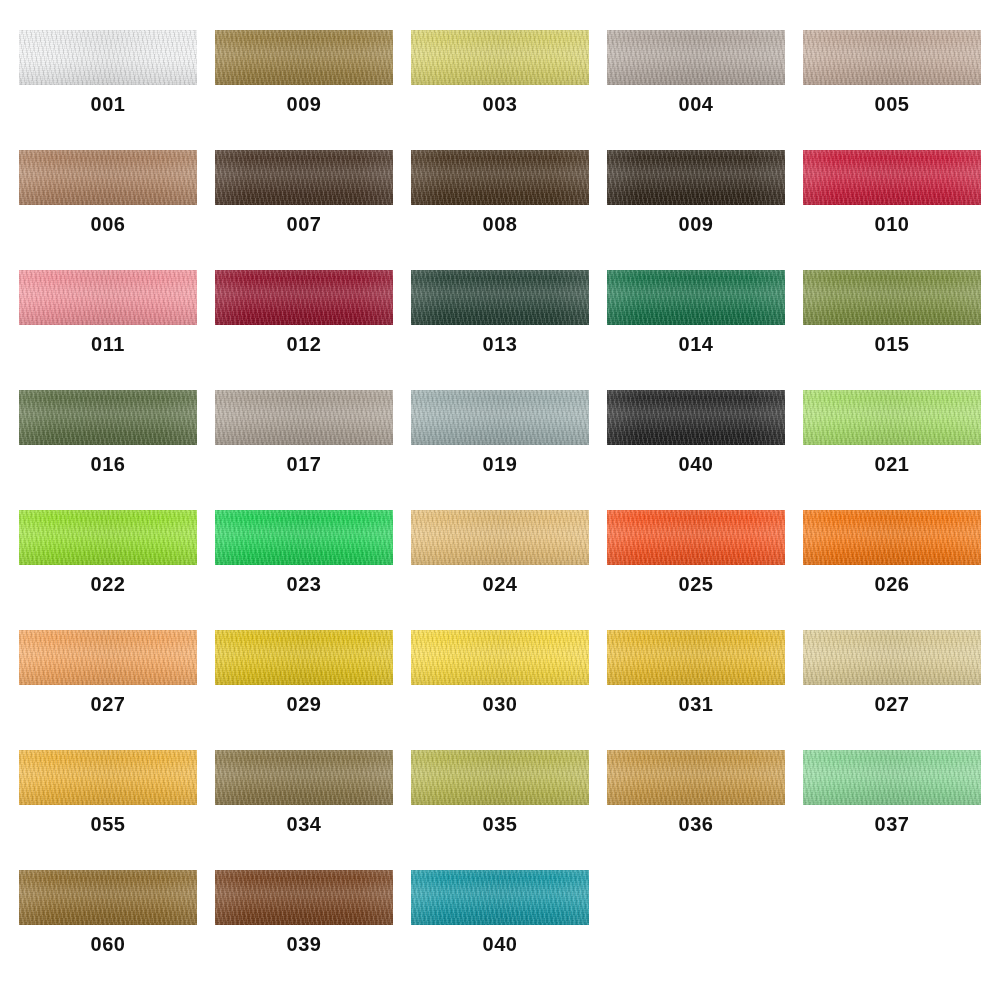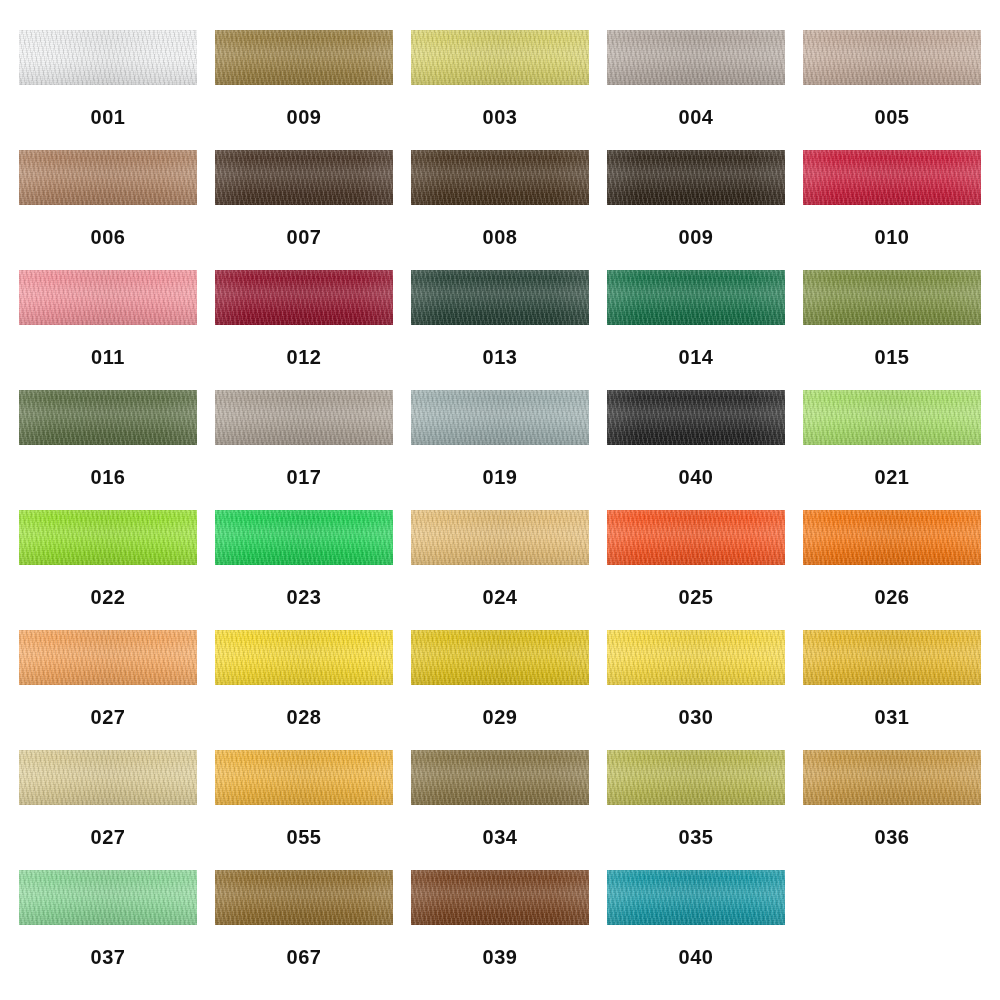--- a/index.html
+++ b/index.html
@@ -90,21 +90,21 @@
       repeating-linear-gradient(
         to bottom,
         rgba(0,0,0,0.05) 0px,
         rgba(0,0,0,0.05) 1px,
         rgba(255,255,255,0.05) 1px,
         rgba(255,255,255,0.05) 2px);
     opacity: 0.75;
     pointer-events: none;
   }
   .swatch-label {
-    margin-top: 22px;
+    margin-top: 9px;
     font-family: "Liberation Sans", sans-serif;
     font-size: 20px;
     font-weight: bold;
     color: #111111;
     letter-spacing: 0.5px;
     line-height: 1;
     text-align: center;
   }
 </style>
 </head>
@@ -209,24 +209,20 @@
     </div>
     <div class="swatch-cell">
       <div class="swatch-color" title="026" style="background-color: rgb(249, 120, 16);"></div>
       <div class="swatch-label">026</div>
     </div>
     <div class="swatch-cell">
       <div class="swatch-color" title="027" style="background-color: rgb(247, 167, 94);"></div>
       <div class="swatch-label">027</div>
     </div>
     <div class="swatch-cell">
-      <div class="swatch-color" title="028" style="background-color: rgb(250, 220, 44);"></div>
-      <div class="swatch-label">028</div>
-    </div>
-    <div class="swatch-cell">
       <div class="swatch-color" title="029" style="background-color: rgb(228, 197, 27);"></div>
       <div class="swatch-label">029</div>
     </div>
     <div class="swatch-cell">
       <div class="swatch-color" title="030" style="background-color: rgb(250, 219, 63);"></div>
       <div class="swatch-label">030</div>
     </div>
     <div class="swatch-cell">
       <div class="swatch-color" title="031" style="background-color: rgb(236, 188, 44);"></div>
       <div class="swatch-label">031</div>
@@ -250,21 +246,21 @@
     <div class="swatch-cell">
       <div class="swatch-color" title="036" style="background-color: rgb(204, 155, 69);"></div>
       <div class="swatch-label">036</div>
     </div>
     <div class="swatch-cell">
       <div class="swatch-color" title="037" style="background-color: rgb(139, 216, 152);"></div>
       <div class="swatch-label">037</div>
     </div>
     <div class="swatch-cell">
       <div class="swatch-color" title="038" style="background-color: rgb(148, 112, 47);"></div>
-      <div class="swatch-label">067</div>
+      <div class="swatch-label">060</div>
     </div>
     <div class="swatch-cell">
       <div class="swatch-color" title="039" style="background-color: rgb(123, 68, 32);"></div>
       <div class="swatch-label">039</div>
     </div>
     <div class="swatch-cell">
       <div class="swatch-color" title="040" style="background-color: rgb(21, 154, 168);"></div>
       <div class="swatch-label">040</div>
     </div>
   </div>

